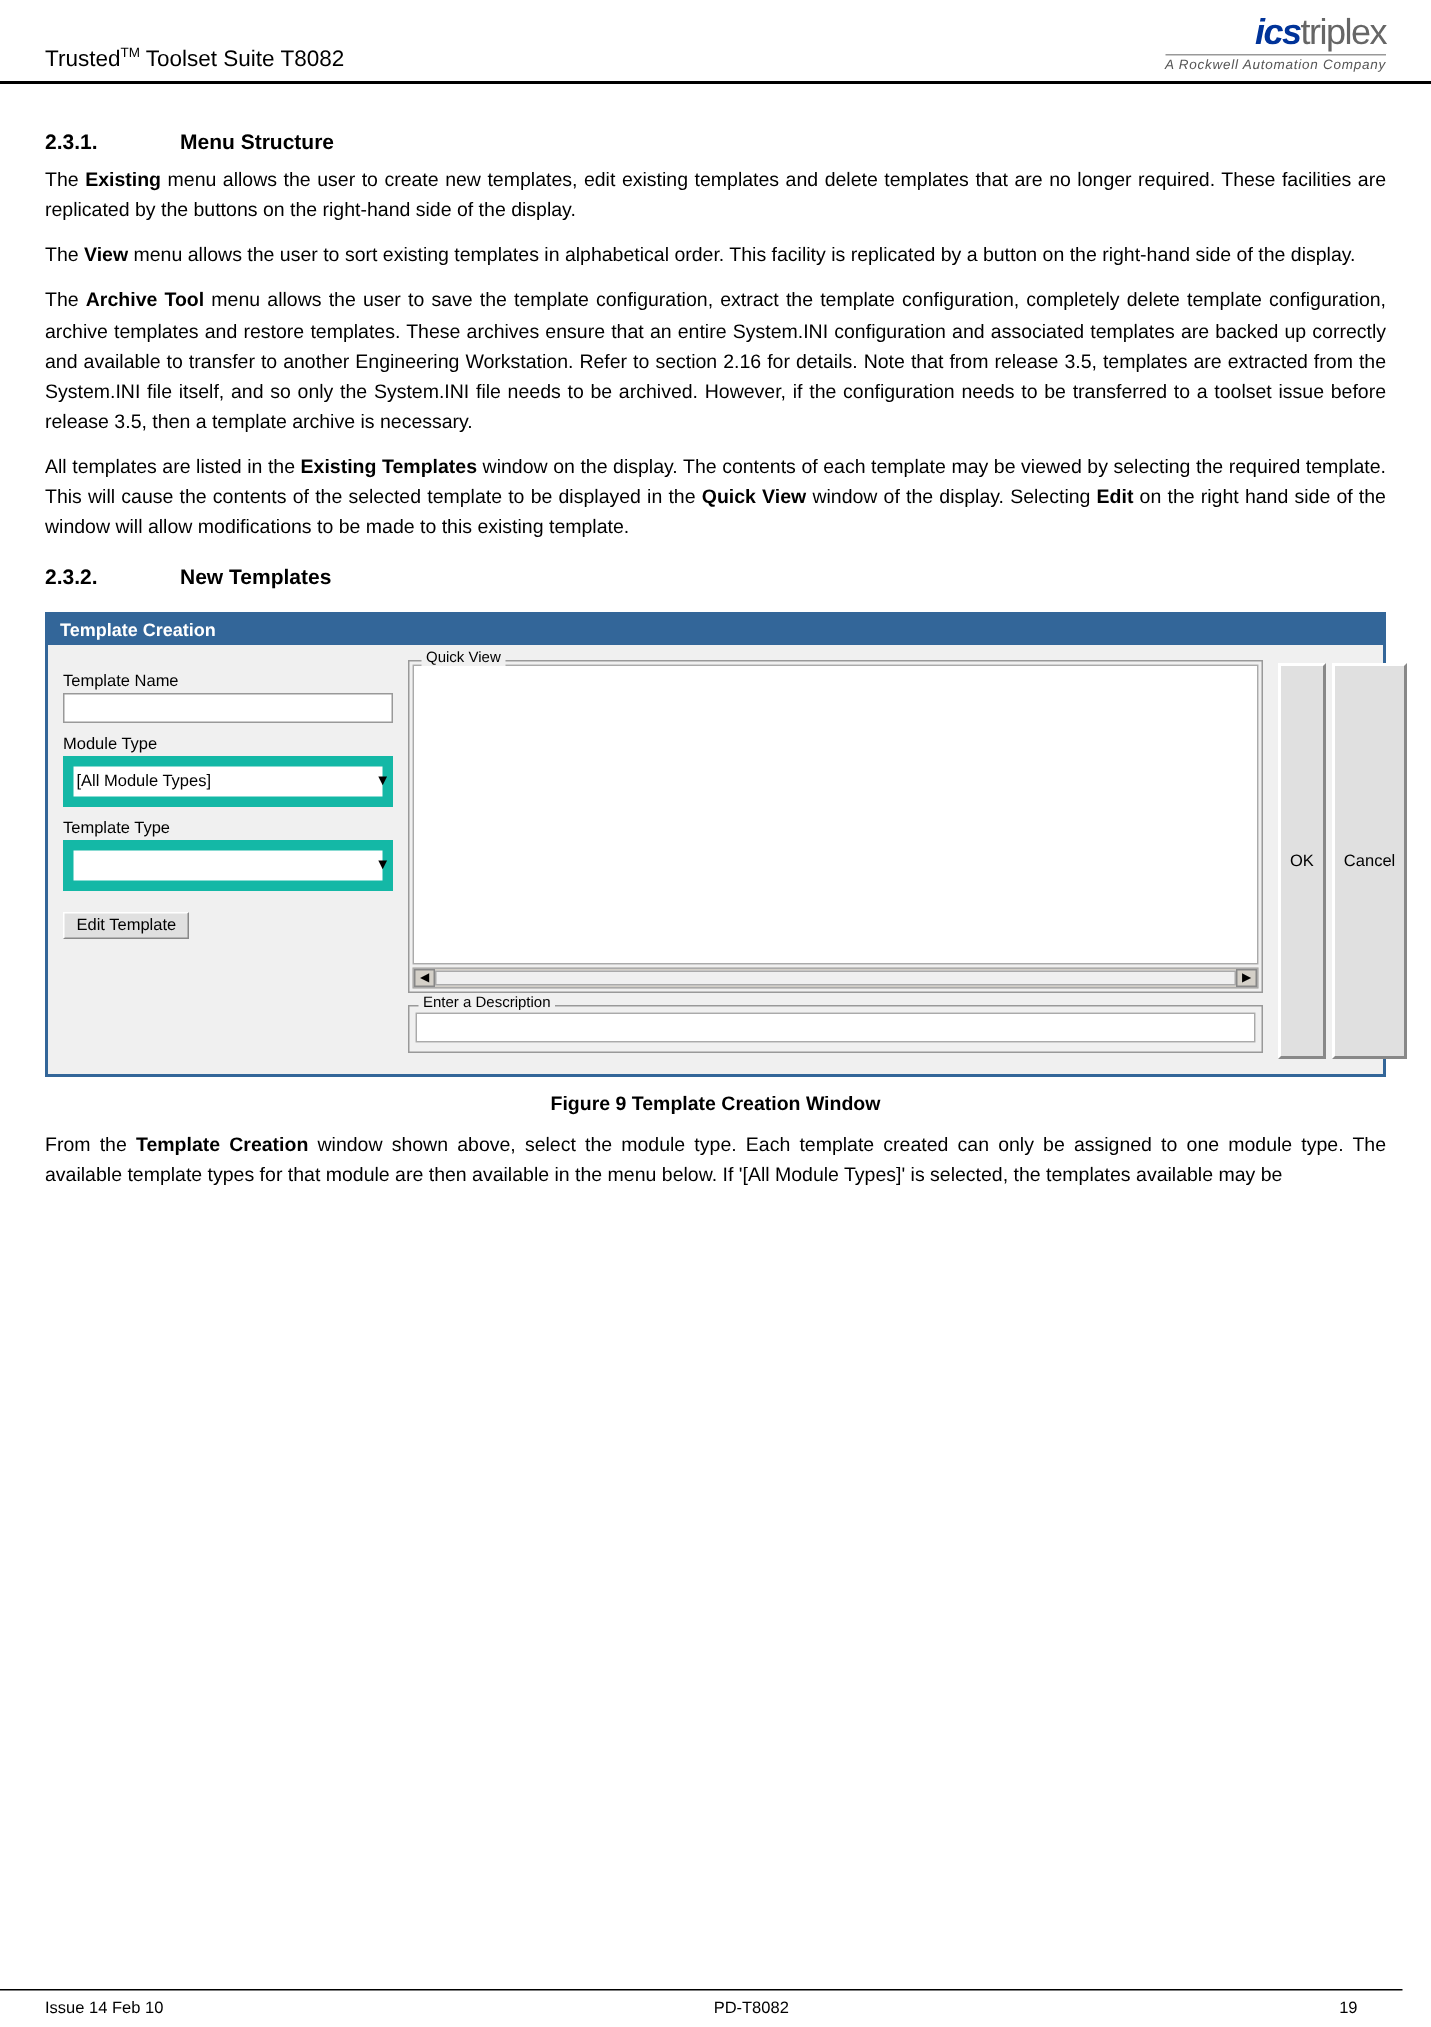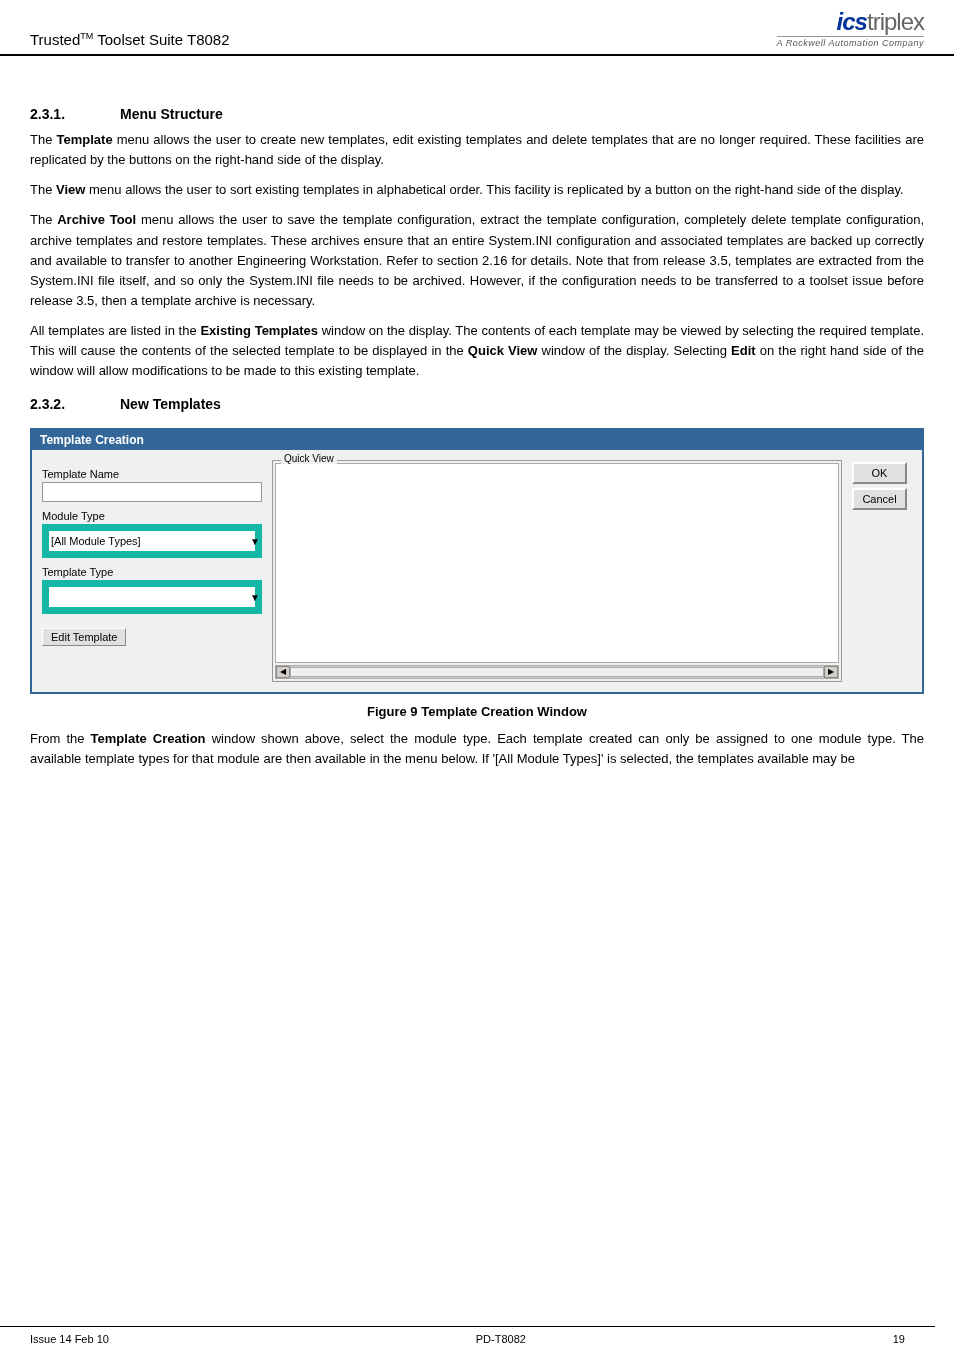--- a/index.html
+++ b/index.html
@@ -48,21 +48,20 @@
       text-align: center;
       border-top: 1px solid #999;
       margin-top: 2px;
       padding-top: 1px;
       letter-spacing: 0.5px;
     }
 
     
     .content {
       padding: 16px 30px 10px 30px;
-      margin-top: 20px;
     }
 
     
     .section-heading {
       font-size: 14px;
       font-weight: bold;
       margin-bottom: 8px;
       margin-top: 14px;
       display: flex;
       gap: 30px;
@@ -108,21 +107,21 @@
     }
     .dialog-center {
       flex: 1;
       display: flex;
       flex-direction: column;
     }
     .dialog-right {
       width: 60px;
       flex-shrink: 0;
       display: flex;
-      flex-direction: column;
+      flex-direction: row;
       gap: 4px;
       padding-top: 2px;
     }
 
     .field-label {
       font-size: 11px;
       margin-bottom: 2px;
       margin-top: 8px;
       color: #000;
     }
@@ -311,21 +310,21 @@
   </div>
 
   <div class="content">
 
     <div class="section-heading">
       <span class="section-num">2.3.1.</span>
       <span>Menu Structure</span>
     </div>
 
     <p class="para">
-      The <b>Template</b> menu allows the user to create new templates, edit existing templates and delete templates that are no longer required.  These facilities are replicated by the buttons on the right-hand side of the display.
+      The <b>Existing</b> menu allows the user to create new templates, edit existing templates and delete templates that are no longer required.  These facilities are replicated by the buttons on the right-hand side of the display.
     </p>
 
     <p class="para">
       The <b>View</b> menu allows the user to sort existing templates in alphabetical order.  This facility is replicated by a button on the right-hand side of the display.
     </p>
 
     <p class="para">
       The <b>Archive Tool</b> menu allows the user to save the template configuration, extract the template configuration, completely delete template configuration, archive templates and restore templates. These archives ensure that an entire System.INI configuration and associated templates are backed up correctly and available to transfer to another Engineering Workstation. Refer to section 2.16 for details. Note that from release 3.5, templates are extracted from the System.INI file itself, and so only the System.INI file needs to be archived. However, if the configuration needs to be transferred to a toolset issue before release 3.5, then a template archive is necessary.
     </p>
 
@@ -371,20 +370,24 @@
           <div class="quick-view-group">
             <span class="quick-view-legend">Quick View</span>
             <textarea class="quick-view-textarea" style=""></textarea>
             <div class="quick-view-scrollbar-h">
               <div class="scrollbar-left-btn">◀</div>
               <div class="scrollbar-track"></div>
               <div class="scrollbar-right-btn">▶</div>
             </div>
           </div>
 
+          <div class="description-group">
+            <span class="description-legend">Enter a Description</span>
+            <input class="description-input" type="text" value="" style="">
+          </div>
         </div>
 
         <div class="dialog-right">
           <button class="dialog-btn">OK</button>
           <button class="dialog-btn">Cancel</button>
         </div>
 
       </div>
     </div>
 

